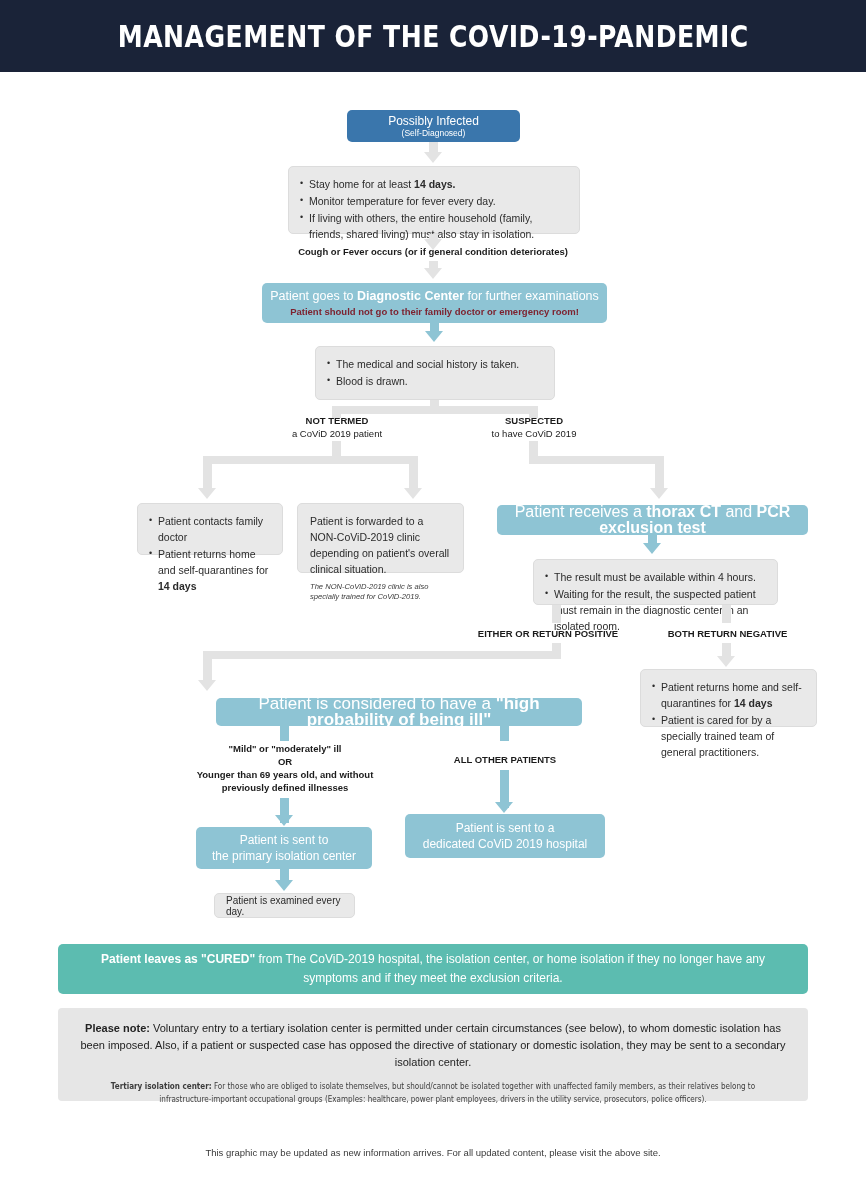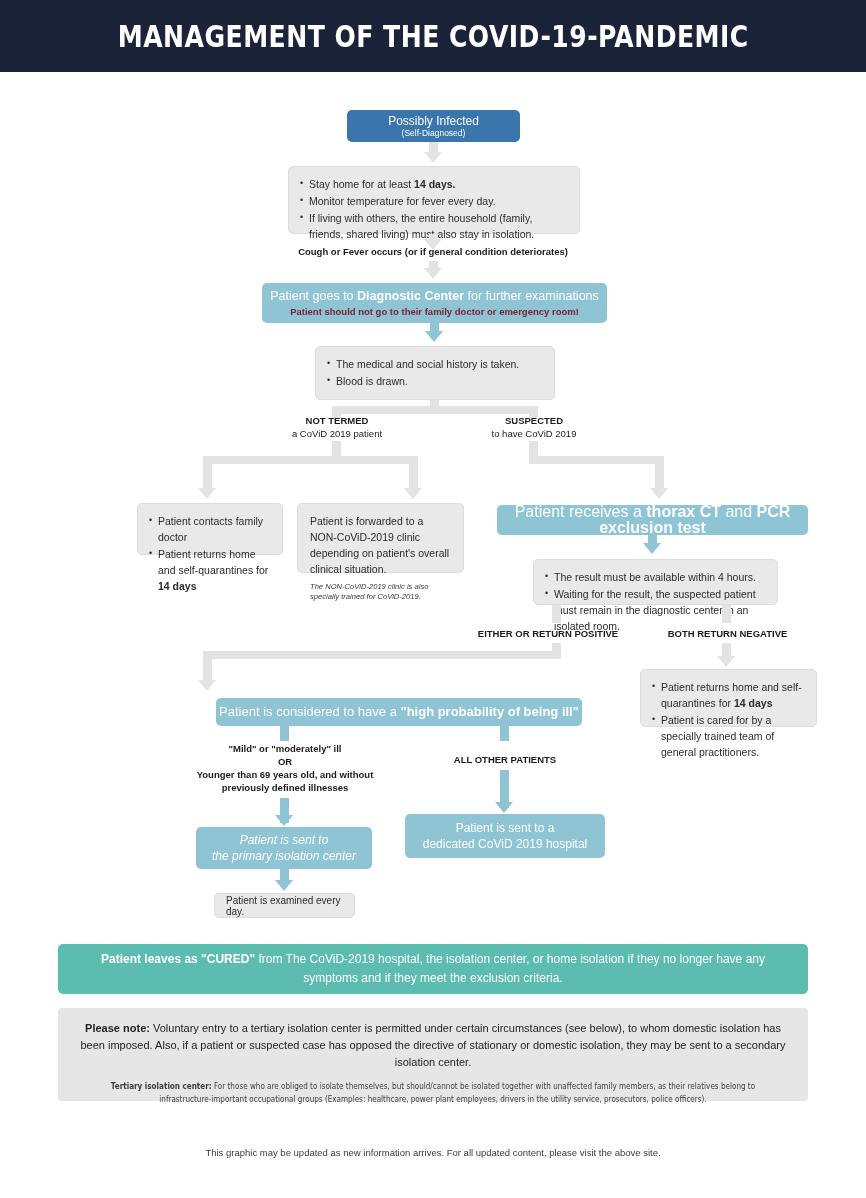--- a/index.html
+++ b/index.html
@@ -236,21 +236,21 @@
 <div class="arrow" style="left:717px; top:656px;"></div>
 
 <div class="box box-gray" style="left:640px; top:669px; width:177px; height:58px;">
   <ul class="bullets">
     <li>Patient returns home and self-quarantines for <span class="b">14 days</span></li>
     <li>Patient is cared for by a specially trained team of general practitioners.</li>
   </ul>
 </div>
 
 <div class="box box-blue-light" style="left:216px; top:698px; width:366px; height:28px;">
-  <div style="font-size:13px; line-height:16px;">
+  <div style="font-size:17px; line-height:16px;">
     <span>Patient is considered to have a </span><span class="b">"high probability of being ill"</span>
   </div>
 </div>
 
 <div class="conn-blue" style="left:280px; top:726px; width:9px; height:15px;"></div>
 <div class="conn-blue" style="left:500px; top:726px; width:9px; height:15px;"></div>
 
 <div class="blabel" style="left:165px; top:742px; width:240px; line-height:13px;">
   <span>"Mild" or "moderately" ill</span><br>
   <span>OR</span><br>
@@ -263,21 +263,21 @@
 <div class="arrow-blue" style="left:275px; top:815px;"></div>
 
 <div class="conn-blue" style="left:500px; top:770px; width:9px; height:38px;"></div>
 <div class="arrow-blue" style="left:495px; top:802px;"></div>
 
 <div class="box box-blue-light" style="left:405px; top:814px; width:200px; height:44px;">
   <div style="font-size:12px; line-height:16px;">Patient is sent to a</div>
   <div style="font-size:12px; line-height:16px;">dedicated CoViD 2019 hospital</div>
 </div>
 
-<div class="box box-blue-light" style="left:196px; top:827px; width:176px; height:42px;font-style:italic;">
+<div class="box box-blue-light" style="left:196px; top:827px; width:176px; height:42px;">
   <div style="font-size:12px; line-height:16px;">Patient is sent to</div>
   <div style="font-size:12px; line-height:16px;">the primary isolation center</div>
 </div>
 
 <div class="conn-blue" style="left:280px; top:869px; width:9px; height:16px;"></div>
 <div class="arrow-blue" style="left:275px; top:880px;"></div>
 
 <div class="box box-gray" style="left:214px; top:893px; width:141px; height:25px; display:flex; align-items:center;">
   <div style="font-size:10px; padding-left:11px;">Patient is examined every day.</div>
 </div>

